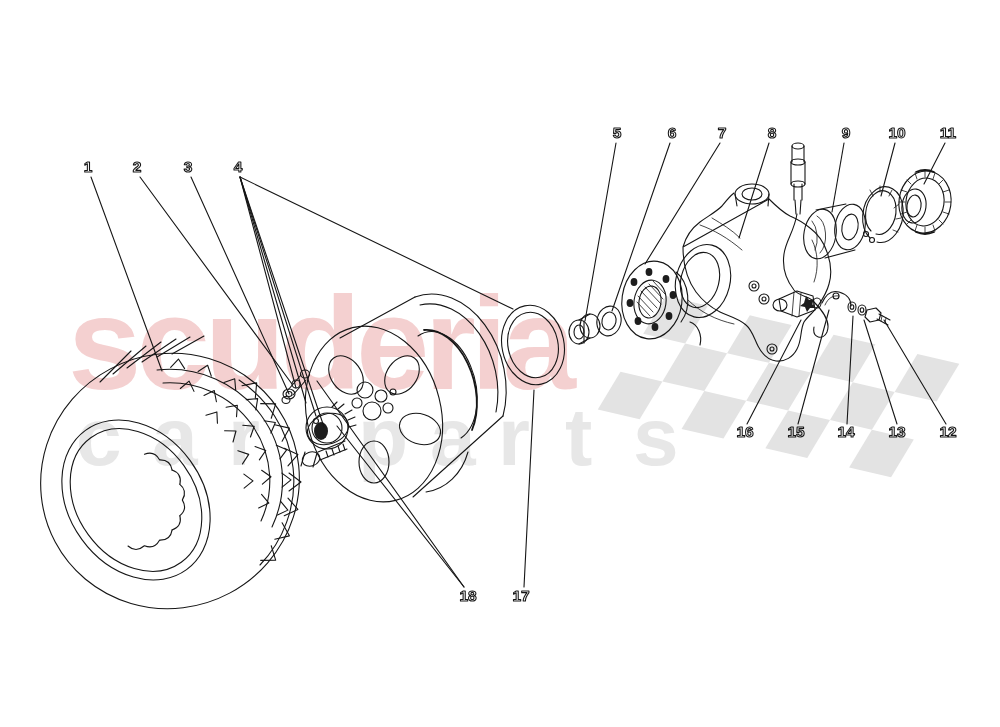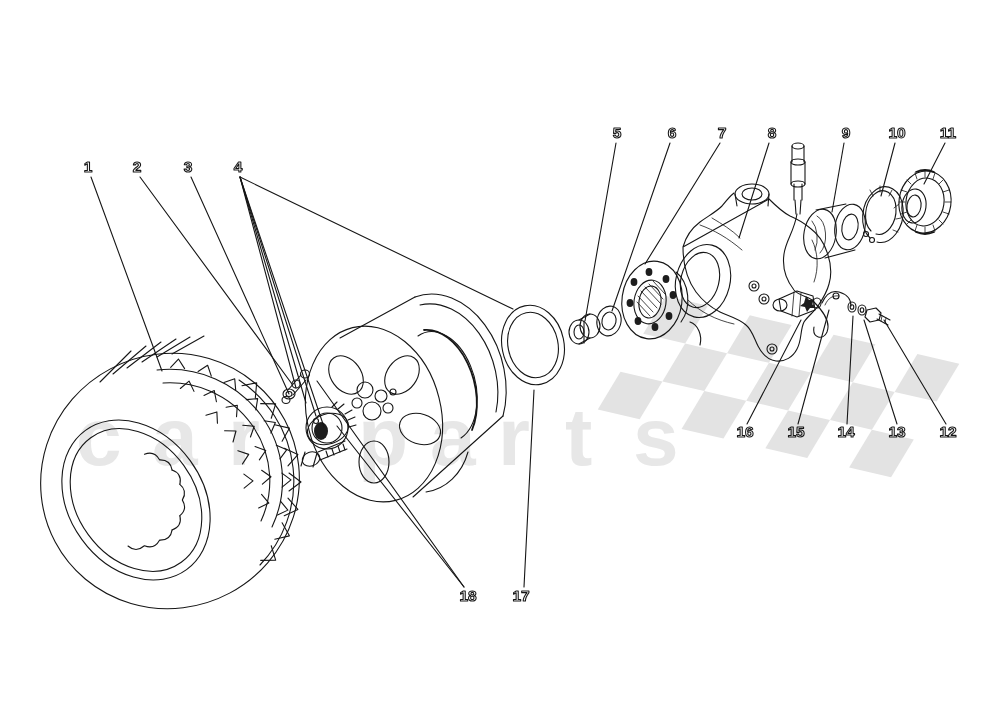--- a/index.html
+++ b/index.html
@@ -20,20 +20,21 @@
   #art .thin{stroke-width:0.8;}
   .leader{stroke:#262626;stroke-width:0.9;fill:none;}
   .callout-num{font-family:"Liberation Sans","DejaVu Sans",sans-serif;font-weight:bold;
                font-size:15.5px;fill:#0a0a0a;stroke:none;text-anchor:middle;}
 </style>
 </head>
 <body>
 
 <div id="canvas">
 
+  <div id="wm-brand" style="color: rgba(222, 118, 118, 0.34);">scuderia</div>
   <div id="wm-letters">
       <span class="wm-letter" style="left: 76px; color: rgb(231, 231, 231);">c</span>
       <span class="wm-letter" style="left: 152px; color: rgb(231, 231, 231);">a</span>
       <span class="wm-letter" style="left: 228px; color: rgb(231, 231, 231);">r</span>
       <span class="wm-letter" style="left: 358px; color: rgb(231, 231, 231);">p</span>
       <span class="wm-letter" style="left: 430px; color: rgb(231, 231, 231);">a</span>
       <span class="wm-letter" style="left: 498px; color: rgb(231, 231, 231);">r</span>
       <span class="wm-letter" style="left: 565px; color: rgb(231, 231, 231);">t</span>
       <span class="wm-letter" style="left: 633px; color: rgb(231, 231, 231);">s</span>
     </div>

